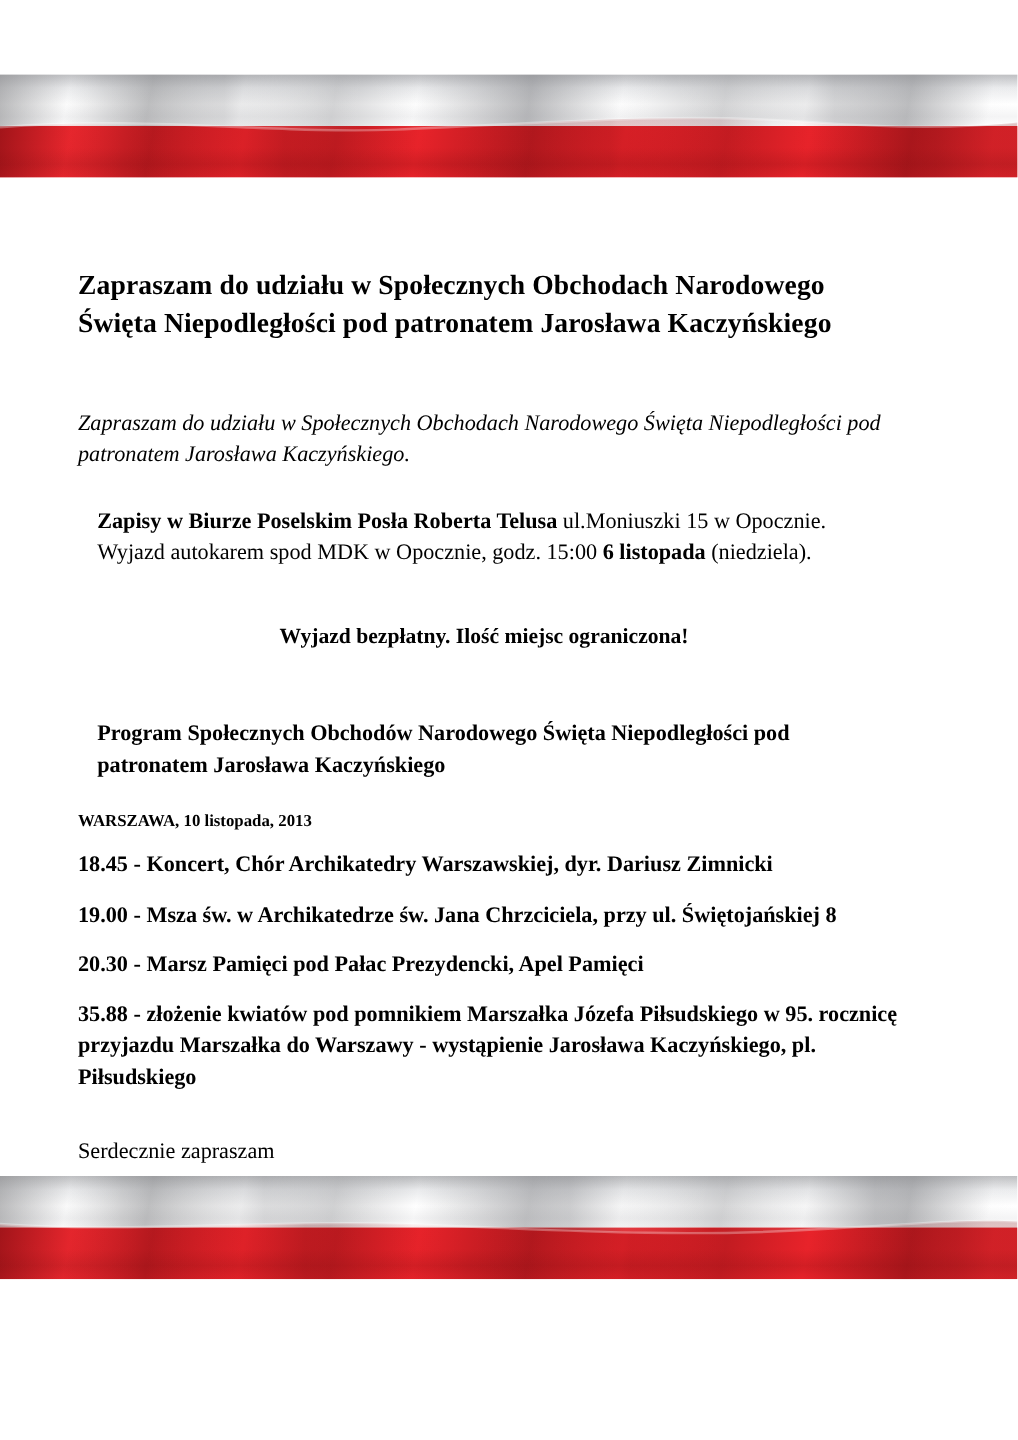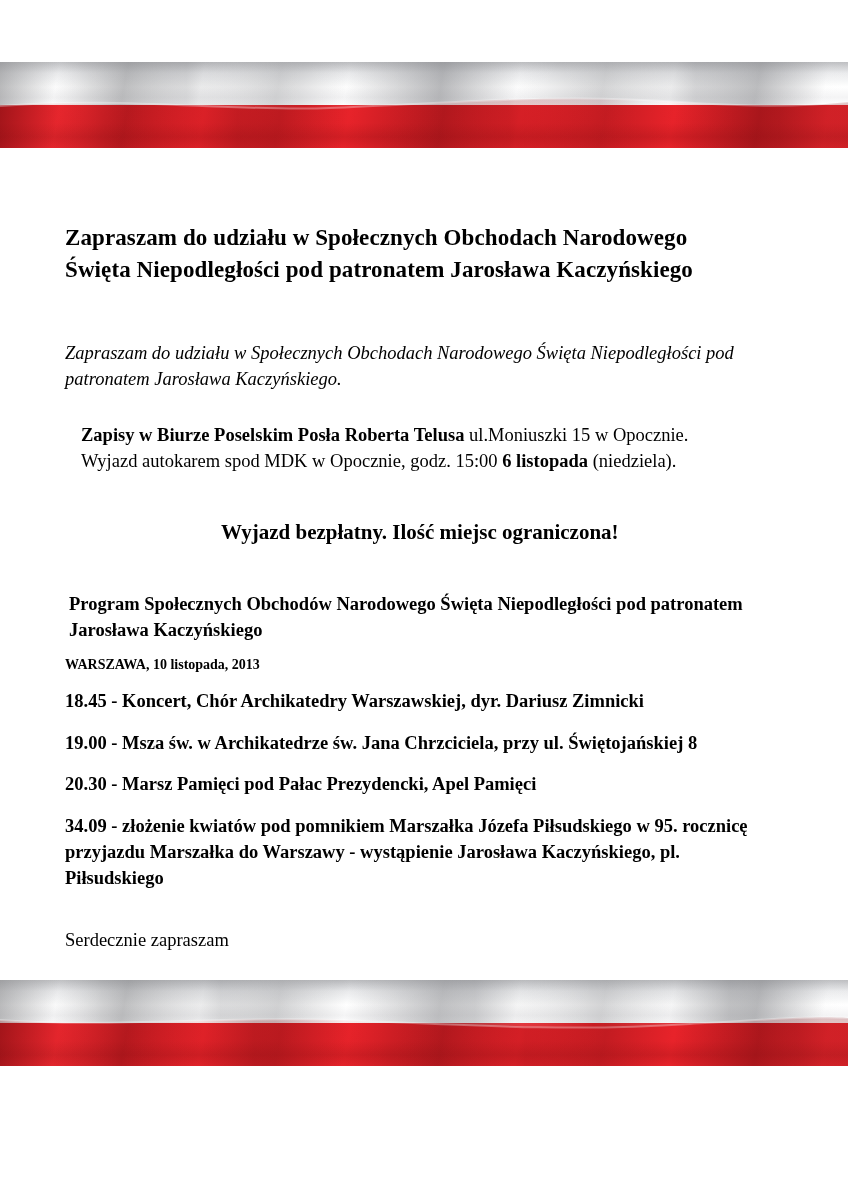--- a/index.html
+++ b/index.html
@@ -114,29 +114,29 @@
   }
 
   .signup {
     margin: 16px;
     padding-top: 13px;
     font-size: 18.5px;
     line-height: 1.45;
   }
 
   .notice {
-    margin: 0;
+    margin: 12px;
     padding-top: 29px;
     padding-left: 156px;
-    font-size: 21px;
+    font-size: 18px;
     font-weight: bold;
   }
 
   .program-heading {
-    margin: 4px;
+    margin: 16px;
     padding-top: 42px;
     font-size: 18.5px;
     font-weight: bold;
     line-height: 1.42;
   }
 
   .program-city {
     margin: 0;
     padding-top: 9px;
     font-size: 14px;
@@ -219,21 +219,21 @@
   <p class="notice">Wyjazd bezpłatny. Ilość miejsc ograniczona!</p>
 
   <p class="program-heading">Program Społecznych Obchodów Narodowego Święta Niepodległości pod patronatem Jarosława Kaczyńskiego</p>
 
   <p class="program-city">WARSZAWA, 10 listopada, 2013</p>
 
   <ul class="program-list">
     <li>18.45 - Koncert, Chór Archikatedry Warszawskiej, dyr. Dariusz Zimnicki</li>
     <li>19.00 - Msza św. w Archikatedrze św. Jana Chrzciciela, przy ul. Świętojańskiej 8</li>
     <li>20.30 - Marsz Pamięci pod Pałac Prezydencki, Apel Pamięci</li>
-    <li>34.09 - złożenie kwiatów pod pomnikiem Marszałka Józefa Piłsudskiego w 95. rocznicę przyjazdu Marszałka do Warszawy - wystąpienie Jarosława Kaczyńskiego, pl. Piłsudskiego</li>
+    <li>35.88 - złożenie kwiatów pod pomnikiem Marszałka Józefa Piłsudskiego w 95. rocznicę przyjazdu Marszałka do Warszawy - wystąpienie Jarosława Kaczyńskiego, pl. Piłsudskiego</li>
   </ul>
 
   <p class="closing">Serdecznie zapraszam</p>
 
   <p class="sign-off">
     <span>Poseł na Sejm RP</span><br>
     <span class="sign-name">Robert Telus</span>
   </p>
 
 </div>

